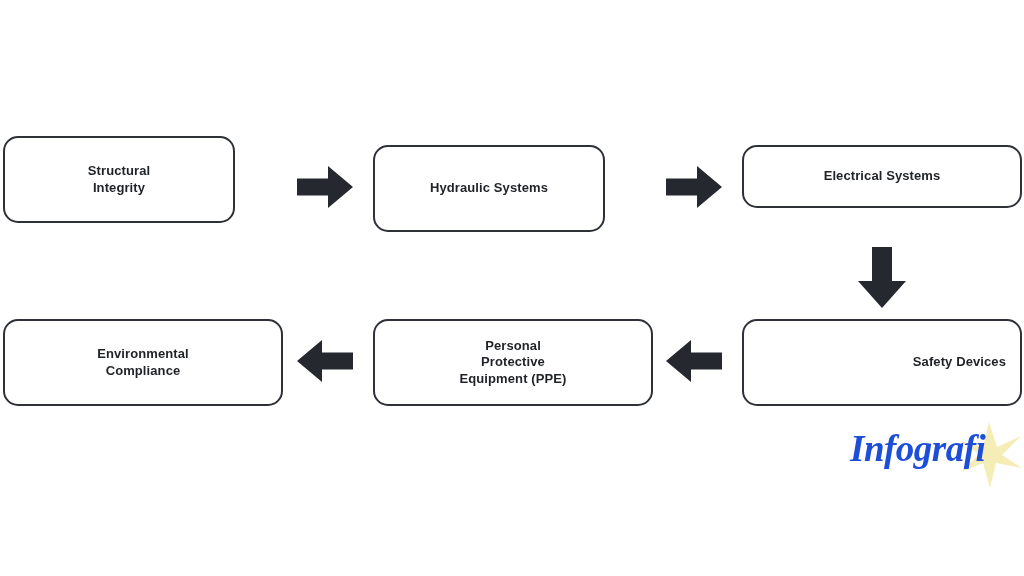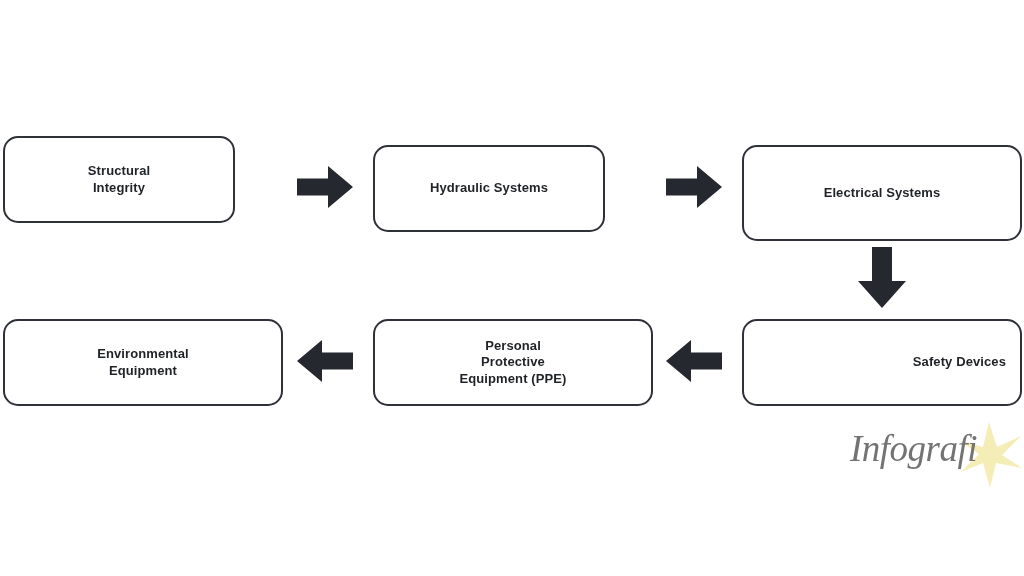--- a/index.html
+++ b/index.html
@@ -52,21 +52,21 @@
     line-height: 1.28;
     color: #1f2226;
     letter-spacing: 0.1px;
     padding: 0 14px;
     white-space: pre-line;
   }
 
   
   #node-structural-integrity { left: 3px;   top: 136px; width: 232px; height: 87px; }
   #node-hydraulic-systems    { left: 373px; top: 145px; width: 232px; height: 87px; }
-  #node-electrical-systems   { left: 742px; top: 145px; width: 280px; height: 96px; }
+  #node-electrical-systems   { left: 742px; top: 145px; width: 280px; height: 63px; }
   
   #node-environmental-compliance { left: 3px;   top: 319px; width: 280px; height: 87px; }
   #node-ppe                      { left: 373px; top: 319px; width: 280px; height: 87px; }
   #node-safety-devices           { left: 742px; top: 319px; width: 280px; height: 87px; justify-content: flex-end; }
 
   
   .arrow {
     position: absolute;
     display: block;
   }
@@ -93,22 +93,22 @@
     left: 0;
     top: 0;
   }
   .watermark-text {
     position: absolute;
     left: 4px;
     top: 12px;
     font-family: "Liberation Serif", serif;
     font-style: italic;
     font-size: 37px;
-    font-weight: normal;
-    color: #737373;
+    font-weight: bold;
+    color: #1d4ed8;
     letter-spacing: -0.5px;
     line-height: 1;
     white-space: nowrap;
   }
 </style>
 </head>
 <body>
 
 <div class="canvas">
 
@@ -139,21 +139,21 @@
   </div>
 
   <div class="arrow" id="arrow-3">
     <svg width="48" height="61" viewBox="0 0 48 61" xmlns="http://www.w3.org/2000/svg">
       <path d="M14 0 H34 V34 H48 L24 61 L0 34 H14 Z"></path>
     </svg>
   </div>
 
   <div class="node" id="node-environmental-compliance">
     <span class="node-label">Environmental
-Equipment</span>
+Compliance</span>
   </div>
 
   <div class="arrow" id="arrow-5">
     <svg width="56" height="42" viewBox="0 0 56 42" xmlns="http://www.w3.org/2000/svg">
       <path d="M56 12.5 H25 V0 L0 21 L25 42 V29.5 H56 Z"></path>
     </svg>
   </div>
 
   <div class="node" id="node-ppe">
     <span class="node-label">Personal

